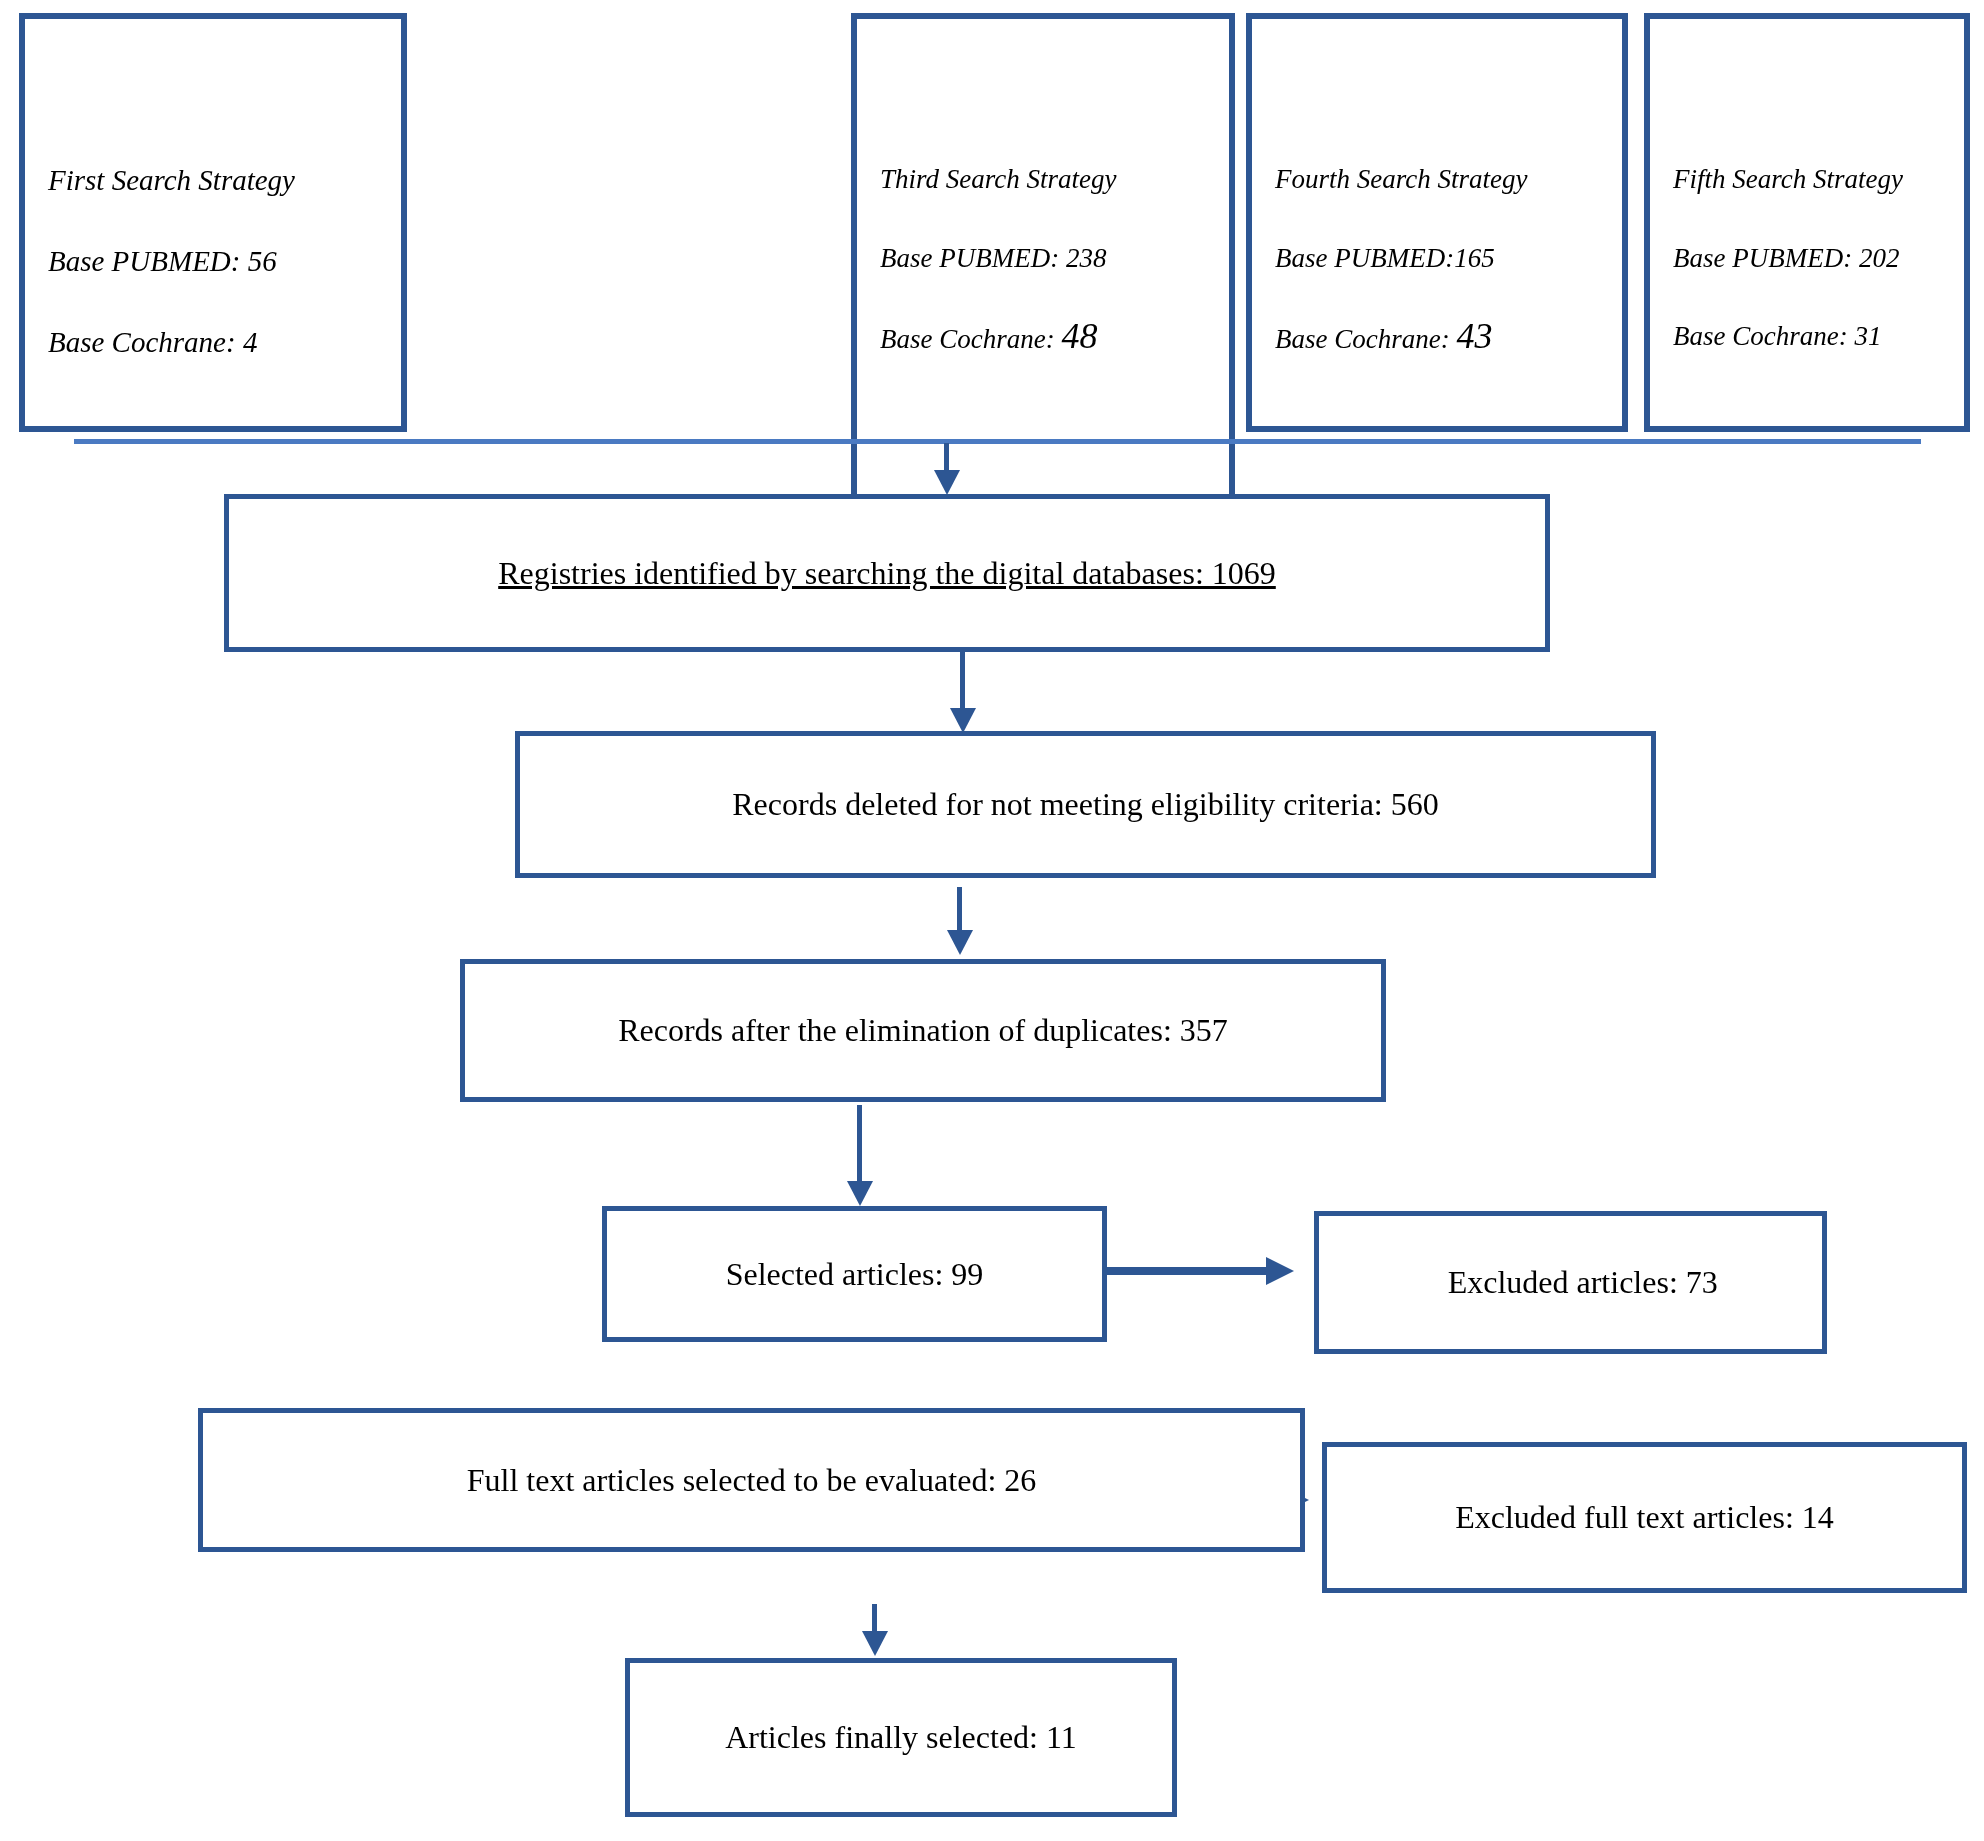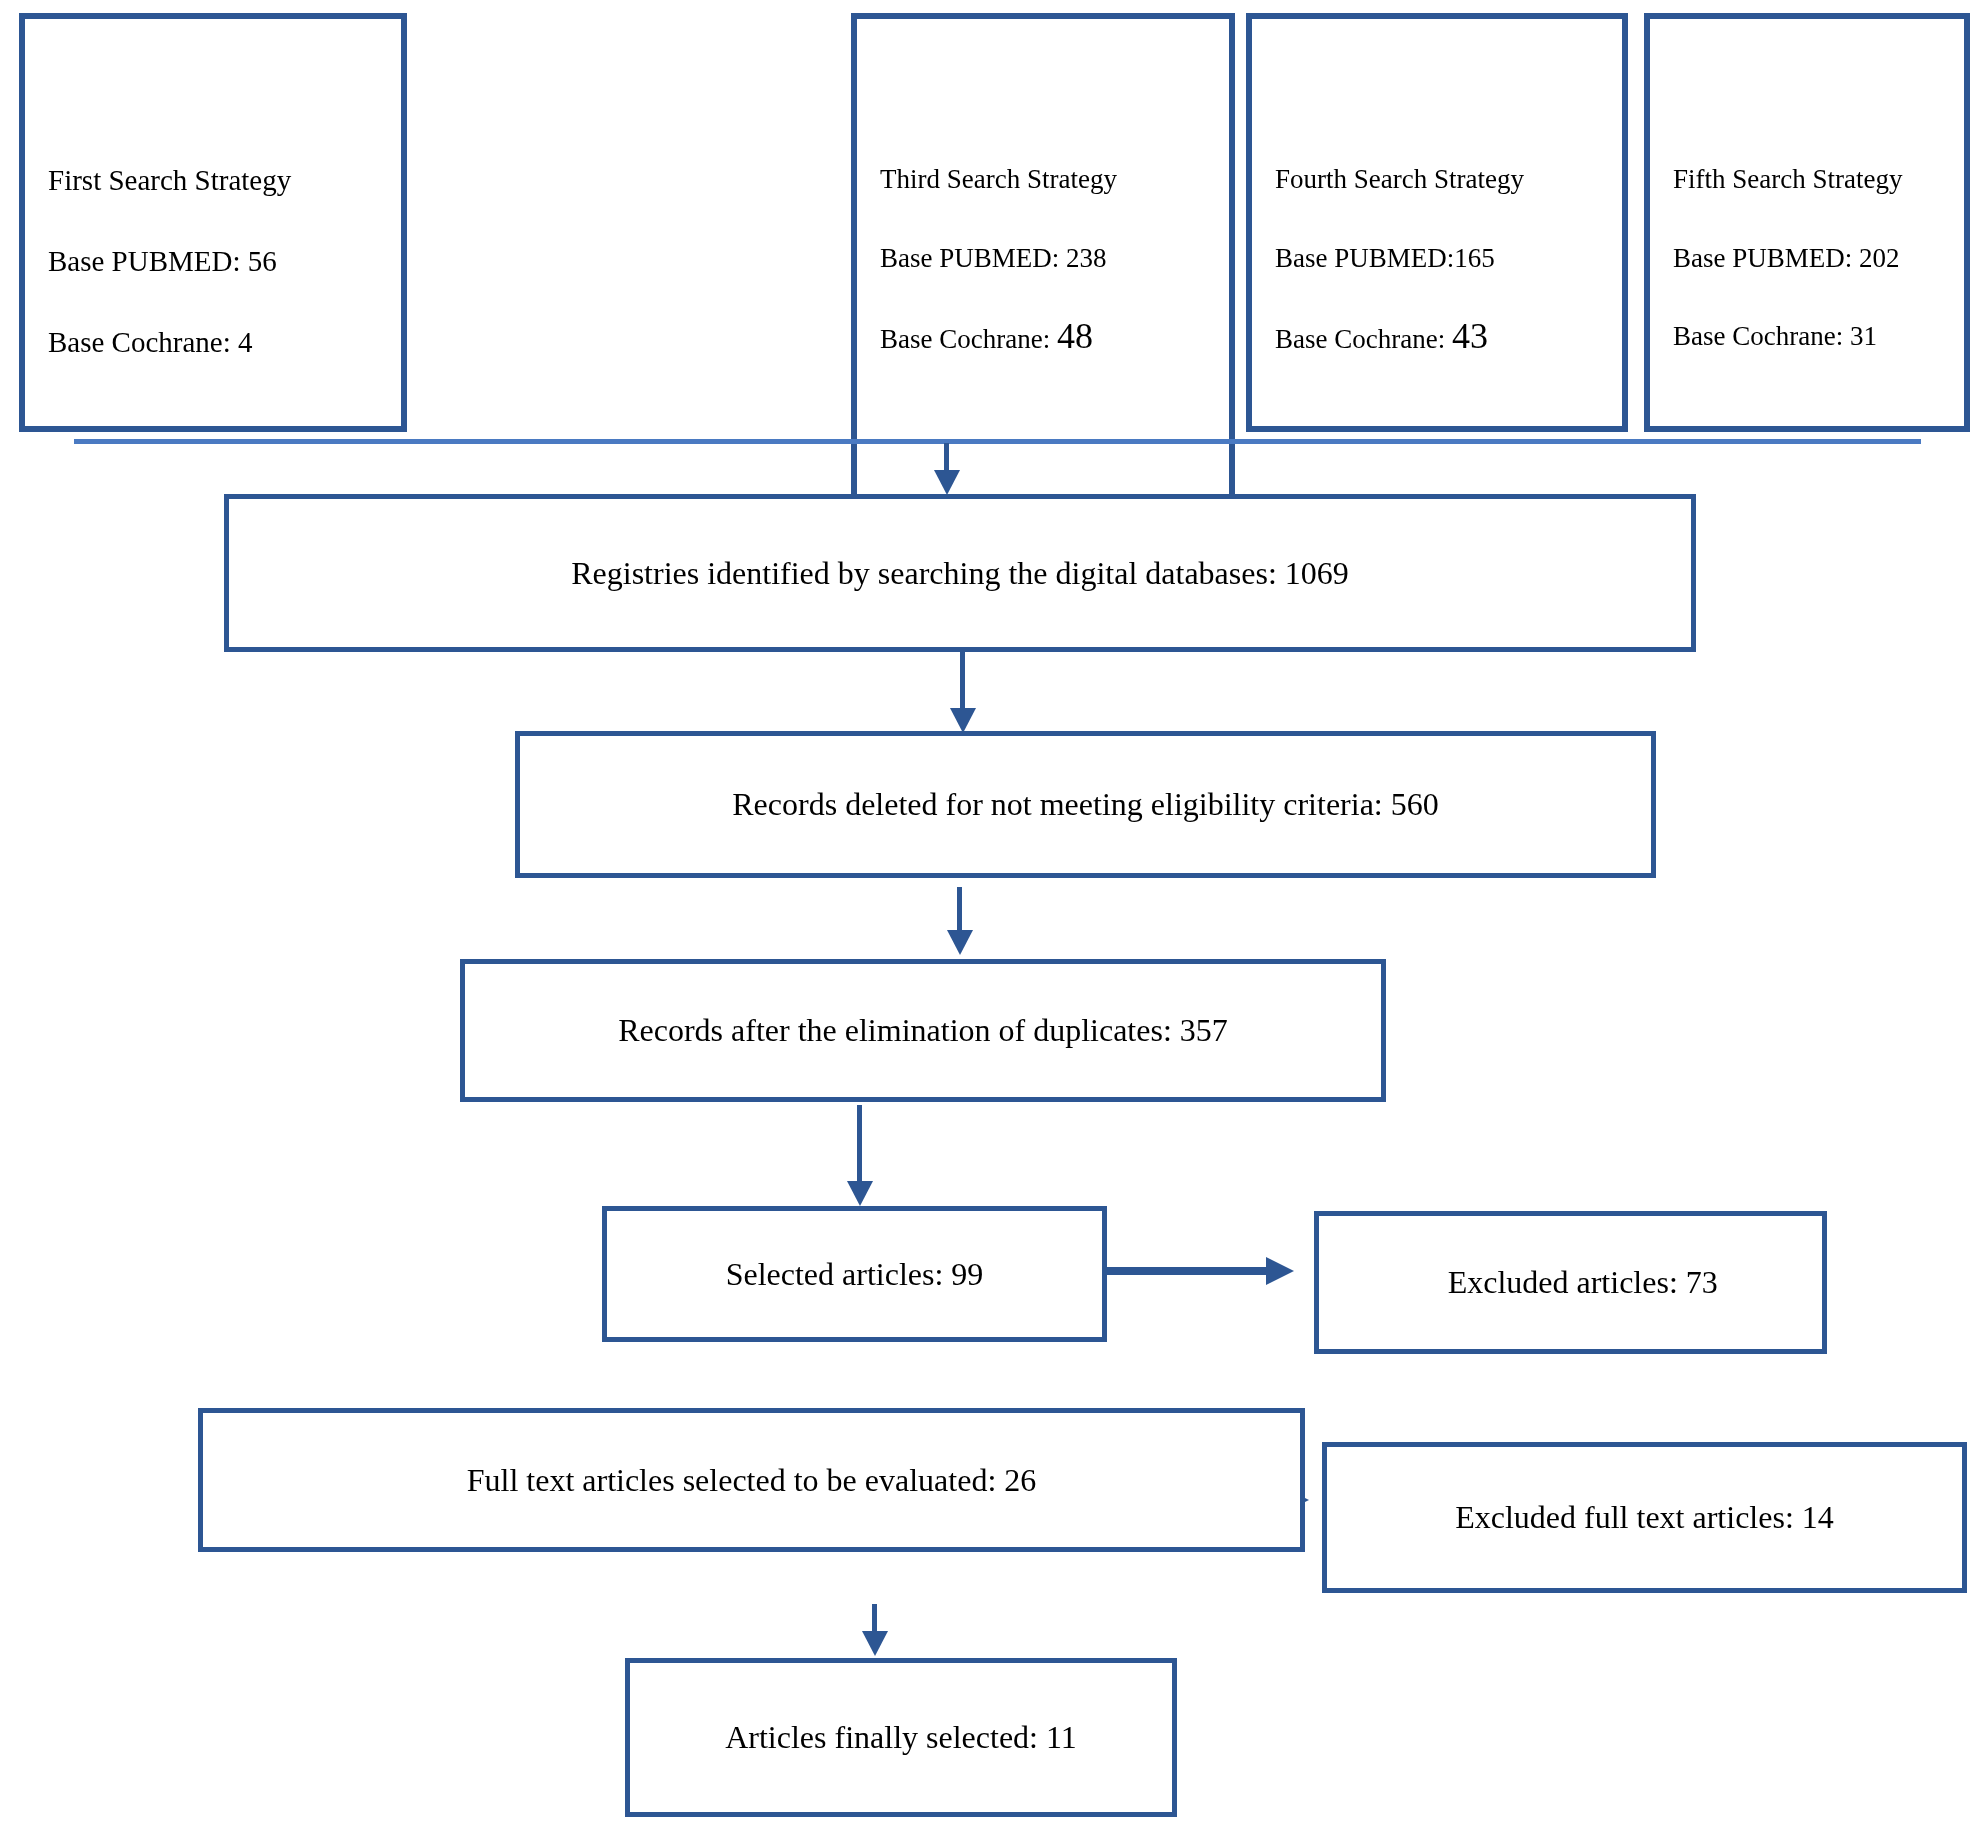--- a/index.html
+++ b/index.html
@@ -5,33 +5,33 @@
   html,body { margin:0; padding:0; background:#ffffff; }
   .canvas {
     position:relative; width:1985px; height:1842px; background:#ffffff;
     font-family:"Liberation Serif", serif; color:#000000; overflow:hidden;
   }
   .box {
     position:absolute; background:#ffffff; box-sizing:border-box;
     border:5.7px solid #2d5693;
   }
   
-  .strategy { border-width:6.2px; padding:146px 18px 0 23px; font-size:27px; line-height:1.1; }
+  .strategy { border-width:6.2px; padding:146px 18px 0 23px; font-size:27px; line-height:1.1;font-style:italic; }
   .strategy .line { margin-bottom:49px; white-space:nowrap; }
   .s1 { left:19px;  top:13px; width:388px; height:419px; font-size:29px; }
   .s2 { left:423px; top:13px; width:414px; height:419px; }
   .s3 { left:851px;top:13px; width:384px; height:511px; }
   .s4 { left:1246px;top:13px; width:382px; height:419px; }
   .s5 { left:1644px;top:13px; width:326px; height:419px; }
   .bignum { font-size:36px; line-height:0.8; }
   
   .divider { position:absolute; left:74px; top:439px; width:1847px; height:4.7px; background:#4a7ac2; }
   
   .flow { display:flex; align-items:center; justify-content:center; text-align:center; font-size:32px; line-height:1.2; padding:0 15.6px; }
-  .f-registries { left:224px;  top:494px;  width:1472px; height:158px; }
+  .f-registries { left:224px;  top:494px;  width:1326px; height:158px;text-decoration:underline; }
   .f-deleted    { left:515px;  top:731px; width:1141px; height:147px; }
   .f-duplicates { left:460px;  top:959px; width:926px; height:143px; }
   .f-selected   { left:602px; top:1206px; width:505px;  height:136px; }
   .f-excluded   { left:1314px; top:1211px; width:513px;  height:143px;padding-left:40px; }
   .f-fulltext   { left:198px;  top:1408px; width:1107px; height:144px; }
   .f-exfulltext { left:1322px; top:1442px; width:645px; height:151px; }
   .f-final      { left:625px; top:1658px; width:552px; height:159px; }
   
   .va { position:absolute; display:flex; flex-direction:column; align-items:center; width:27px; }
   .va .shaft { width:5.7px; background:#2d5693; }

